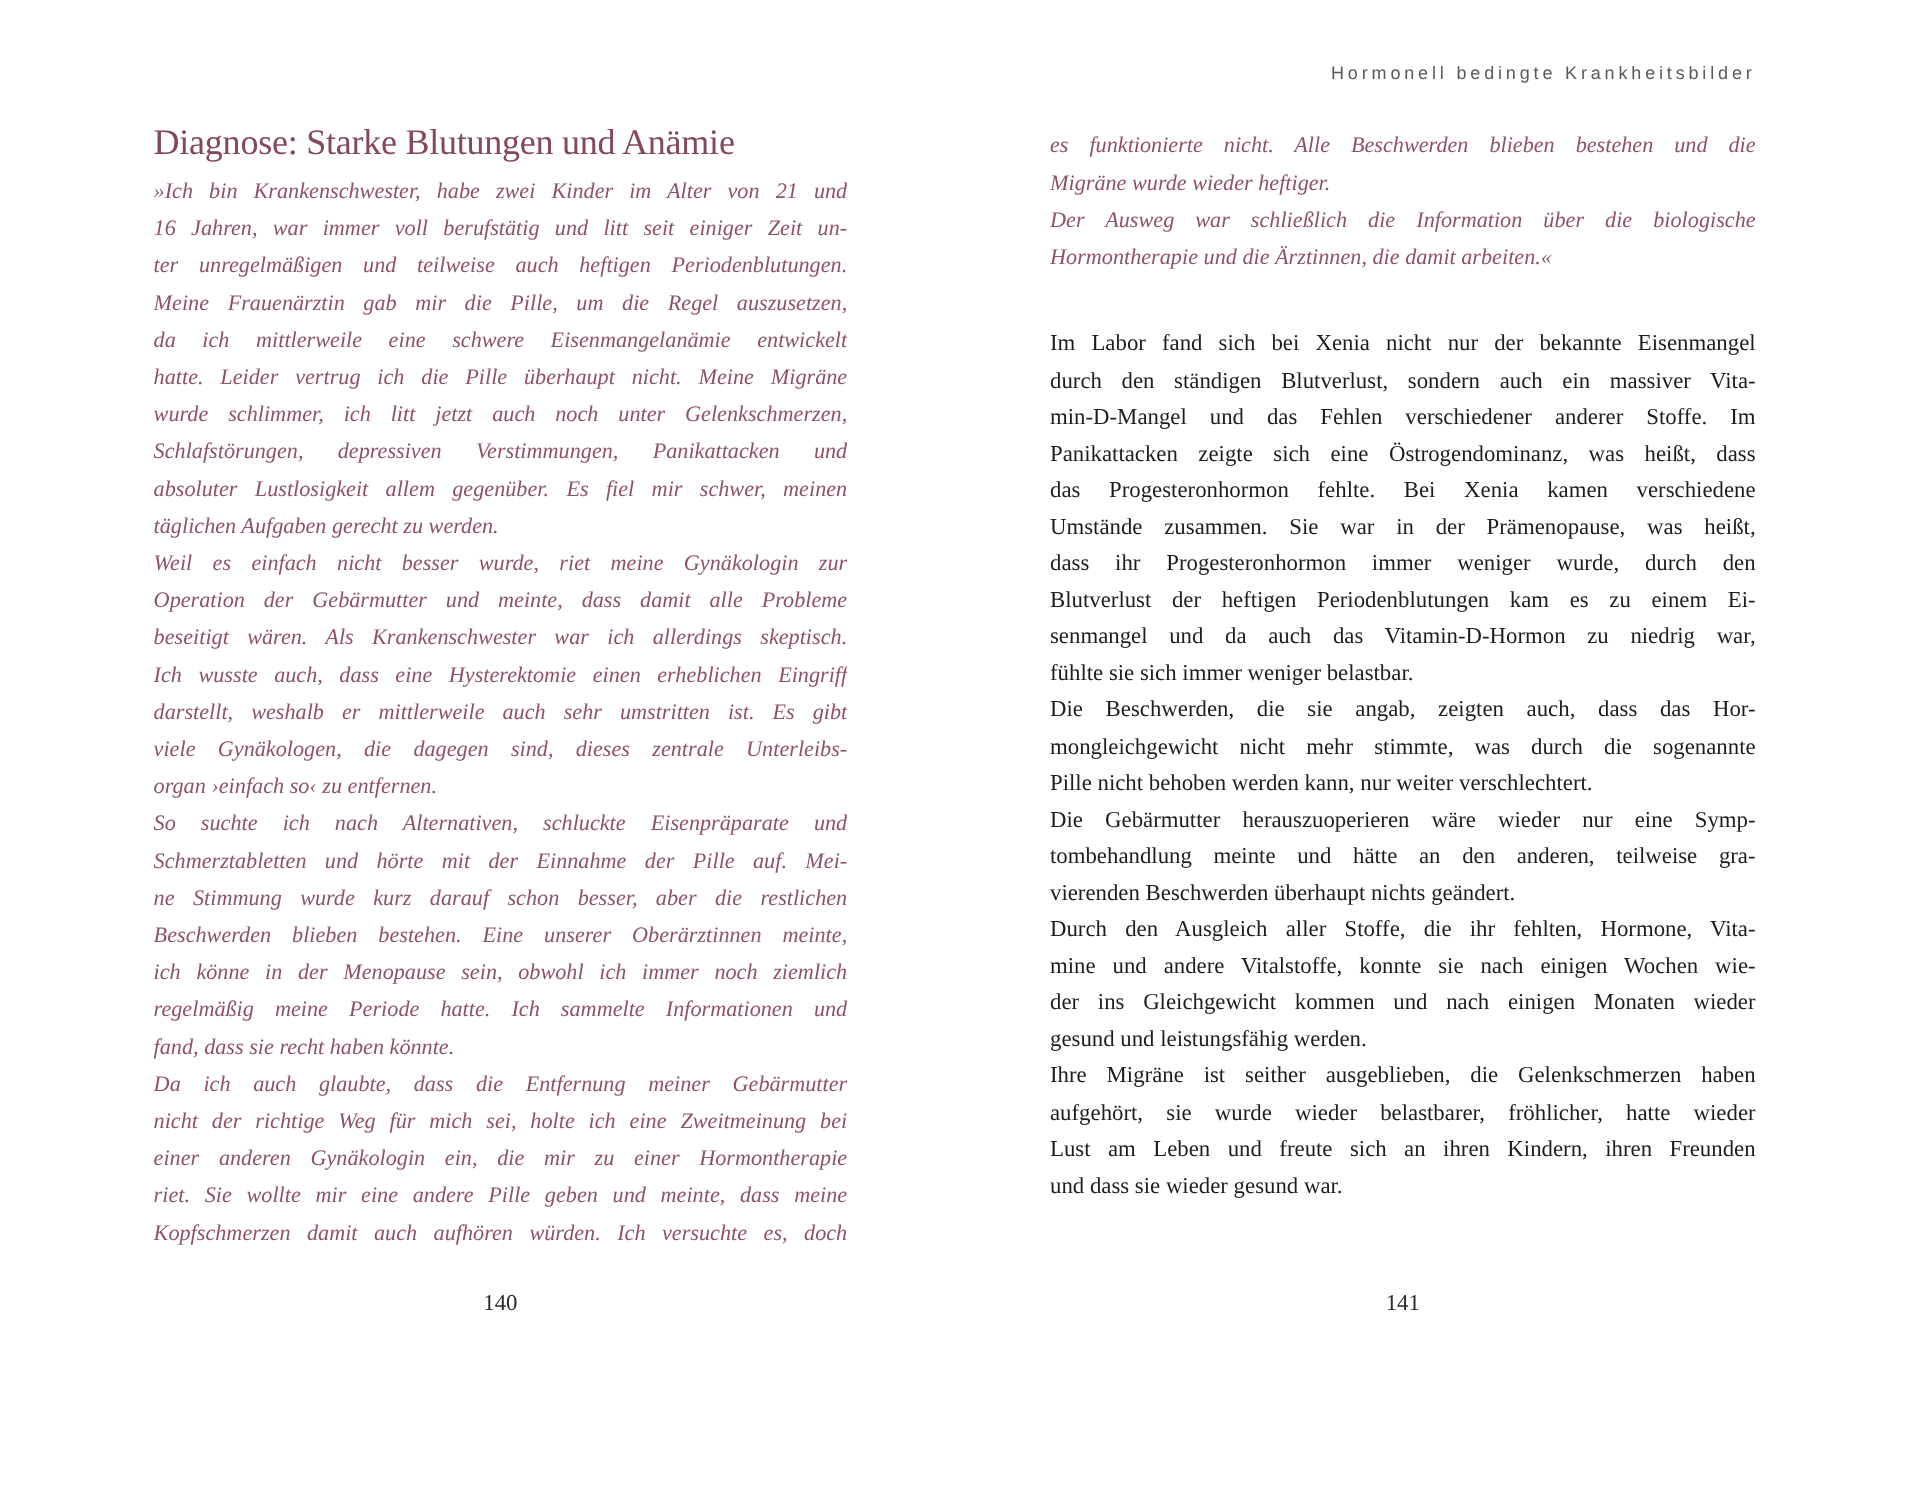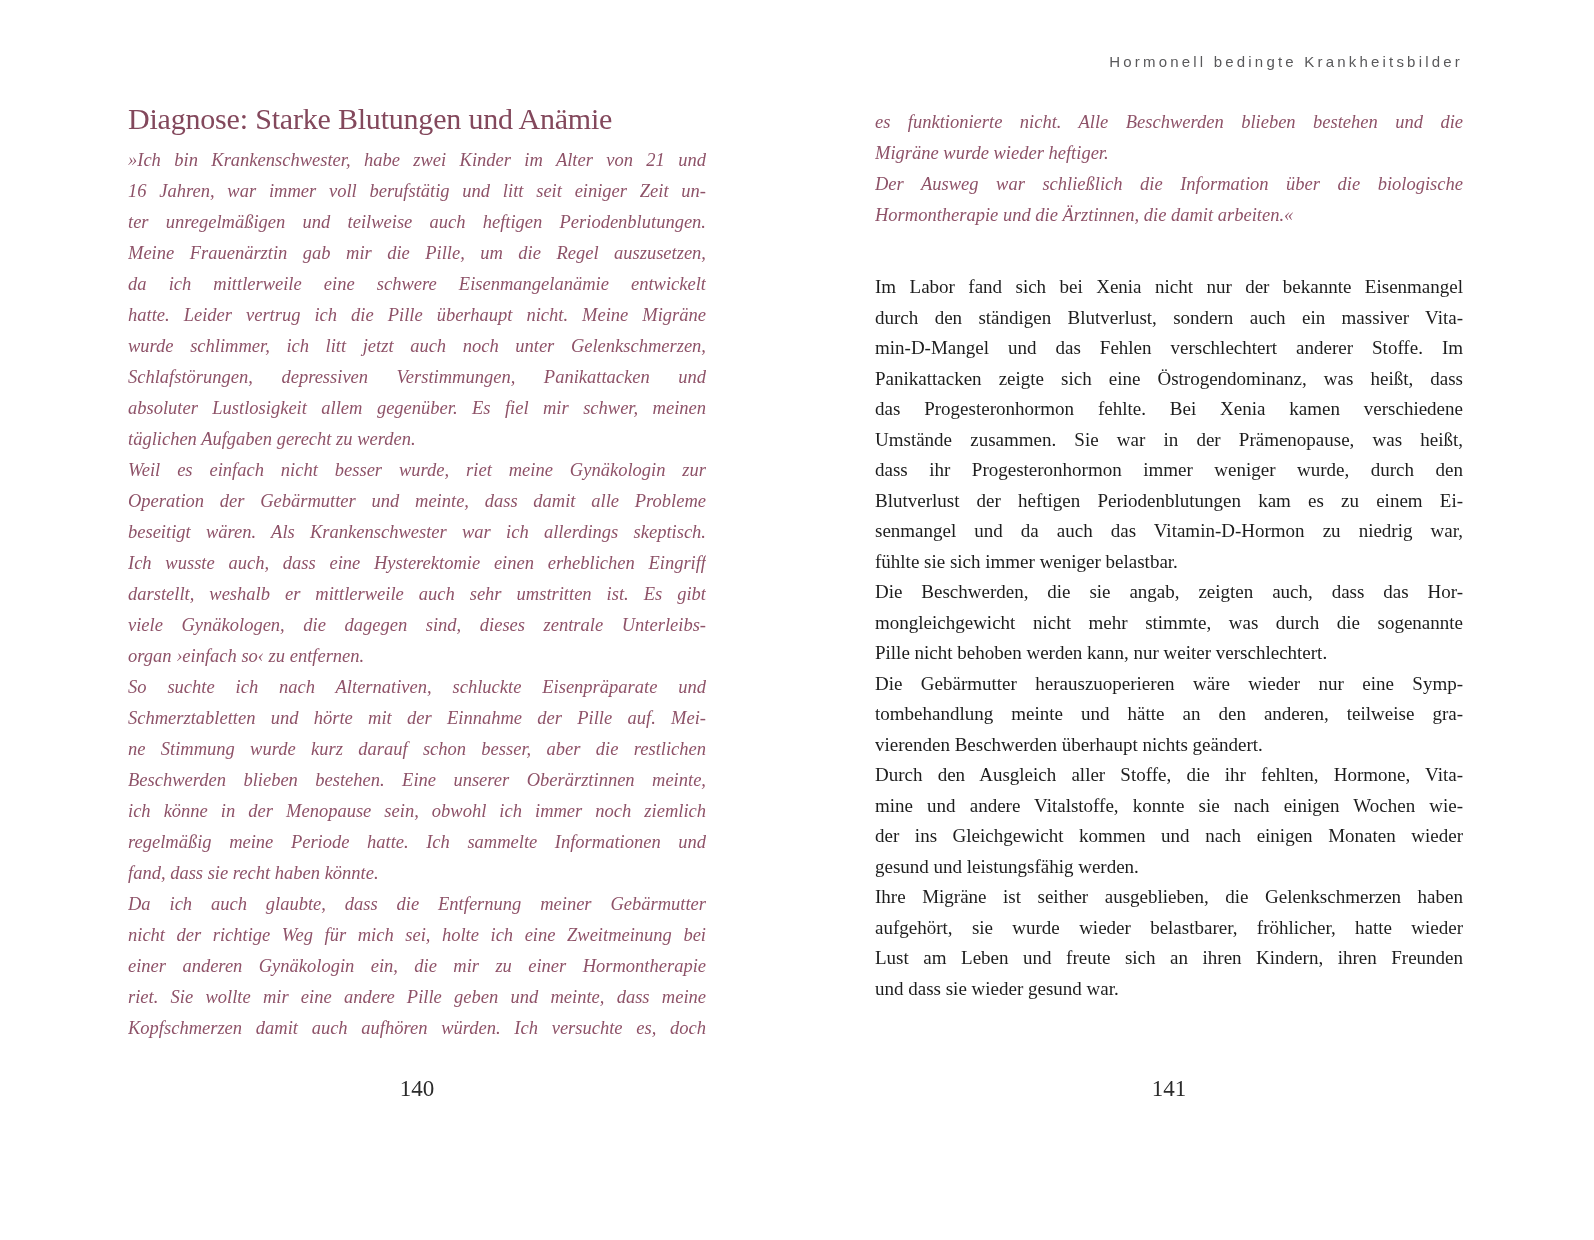--- a/index.html
+++ b/index.html
@@ -66,21 +66,21 @@
     text-align-last: justify;
     overflow: hidden;
     white-space: normal;
   }
   .line-last {
     text-align-last: left;
   }
   .page-number {
     position: absolute;
     top: 1076px;
-    font-size: 23px;
+    font-size: 19px;
     color: #2b2b2b;
     text-align: center;
   }
   .page-number-left { left: 128px; width: 578px; }
   .page-number-right { left: 875px; width: 588px; }
 </style>
 </head>
 <body>
 
 <div class="spread">
@@ -138,21 +138,21 @@
       <div class="para">
         <div class="line">Der Ausweg war schließlich die Information über die biologische</div>
         <div class="line line-last">Hormontherapie und die Ärztinnen, die damit arbeiten.«</div>
       </div>
     </div>
 
   <div class="right-body">
       <div class="para">
         <div class="line">Im Labor fand sich bei Xenia nicht nur der bekannte Eisenmangel</div>
         <div class="line">durch den ständigen Blutverlust, sondern auch ein massiver Vita-</div>
-        <div class="line">min-D-Mangel und das Fehlen verschlechtert anderer Stoffe. Im</div>
+        <div class="line">min-D-Mangel und das Fehlen verschiedener anderer Stoffe. Im</div>
         <div class="line">Panikattacken zeigte sich eine Östrogendominanz, was heißt, dass</div>
         <div class="line">das Progesteronhormon fehlte. Bei Xenia kamen verschiedene</div>
         <div class="line">Umstände zusammen. Sie war in der Prämenopause, was heißt,</div>
         <div class="line">dass ihr Progesteronhormon immer weniger wurde, durch den</div>
         <div class="line">Blutverlust der heftigen Periodenblutungen kam es zu einem Ei-</div>
         <div class="line">senmangel und da auch das Vitamin-D-Hormon zu niedrig war,</div>
         <div class="line line-last">fühlte sie sich immer weniger belastbar.</div>
       </div>
       <div class="para">
         <div class="line">Die Beschwerden, die sie angab, zeigten auch, dass das Hor-</div>

